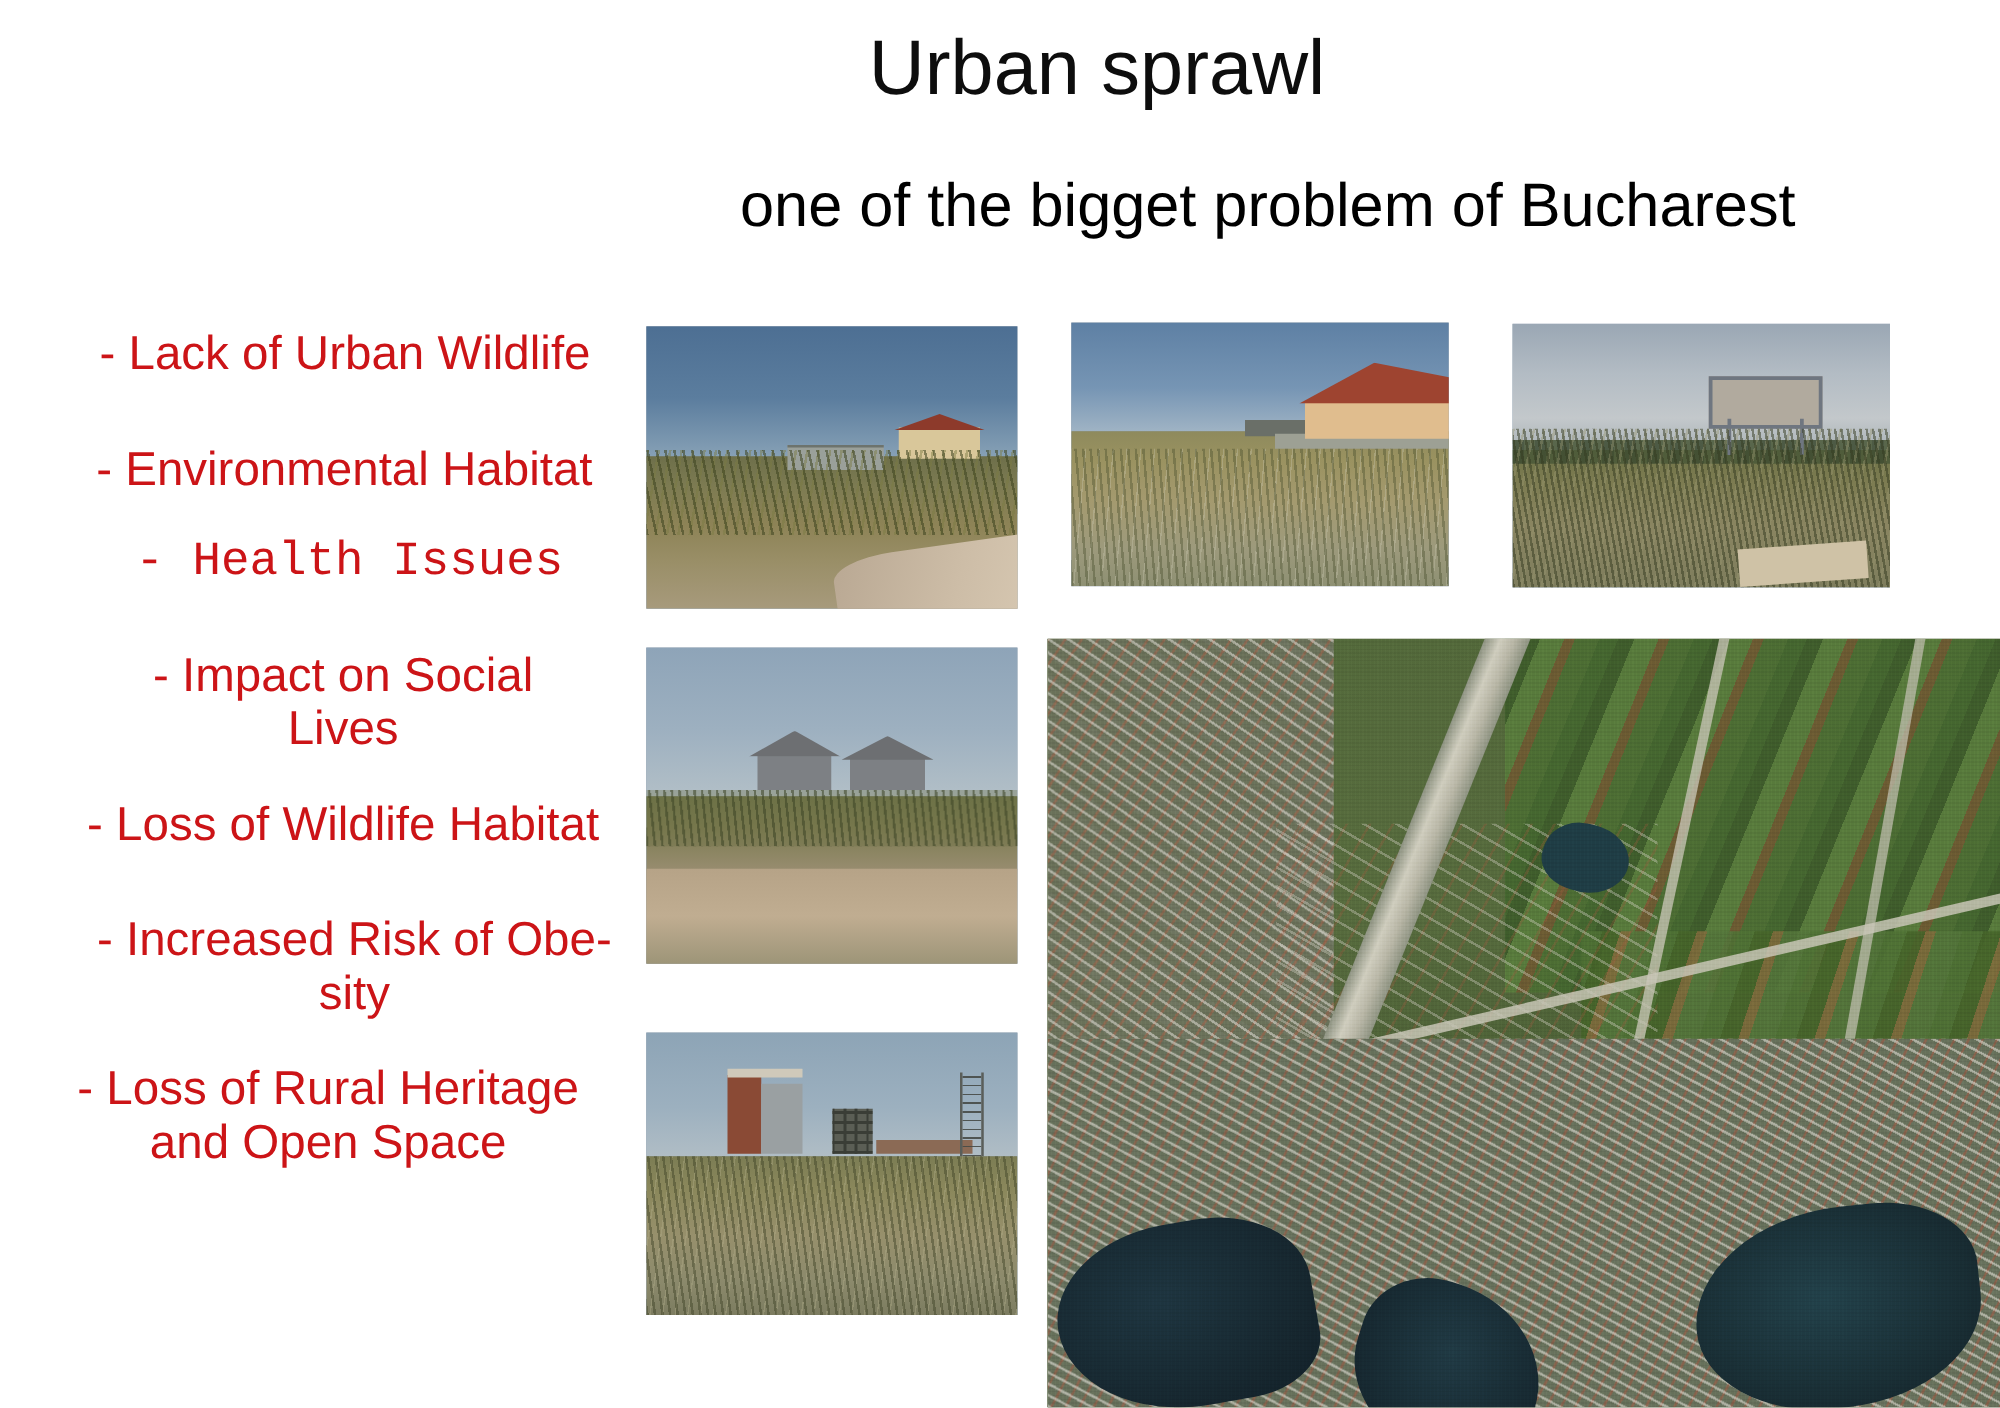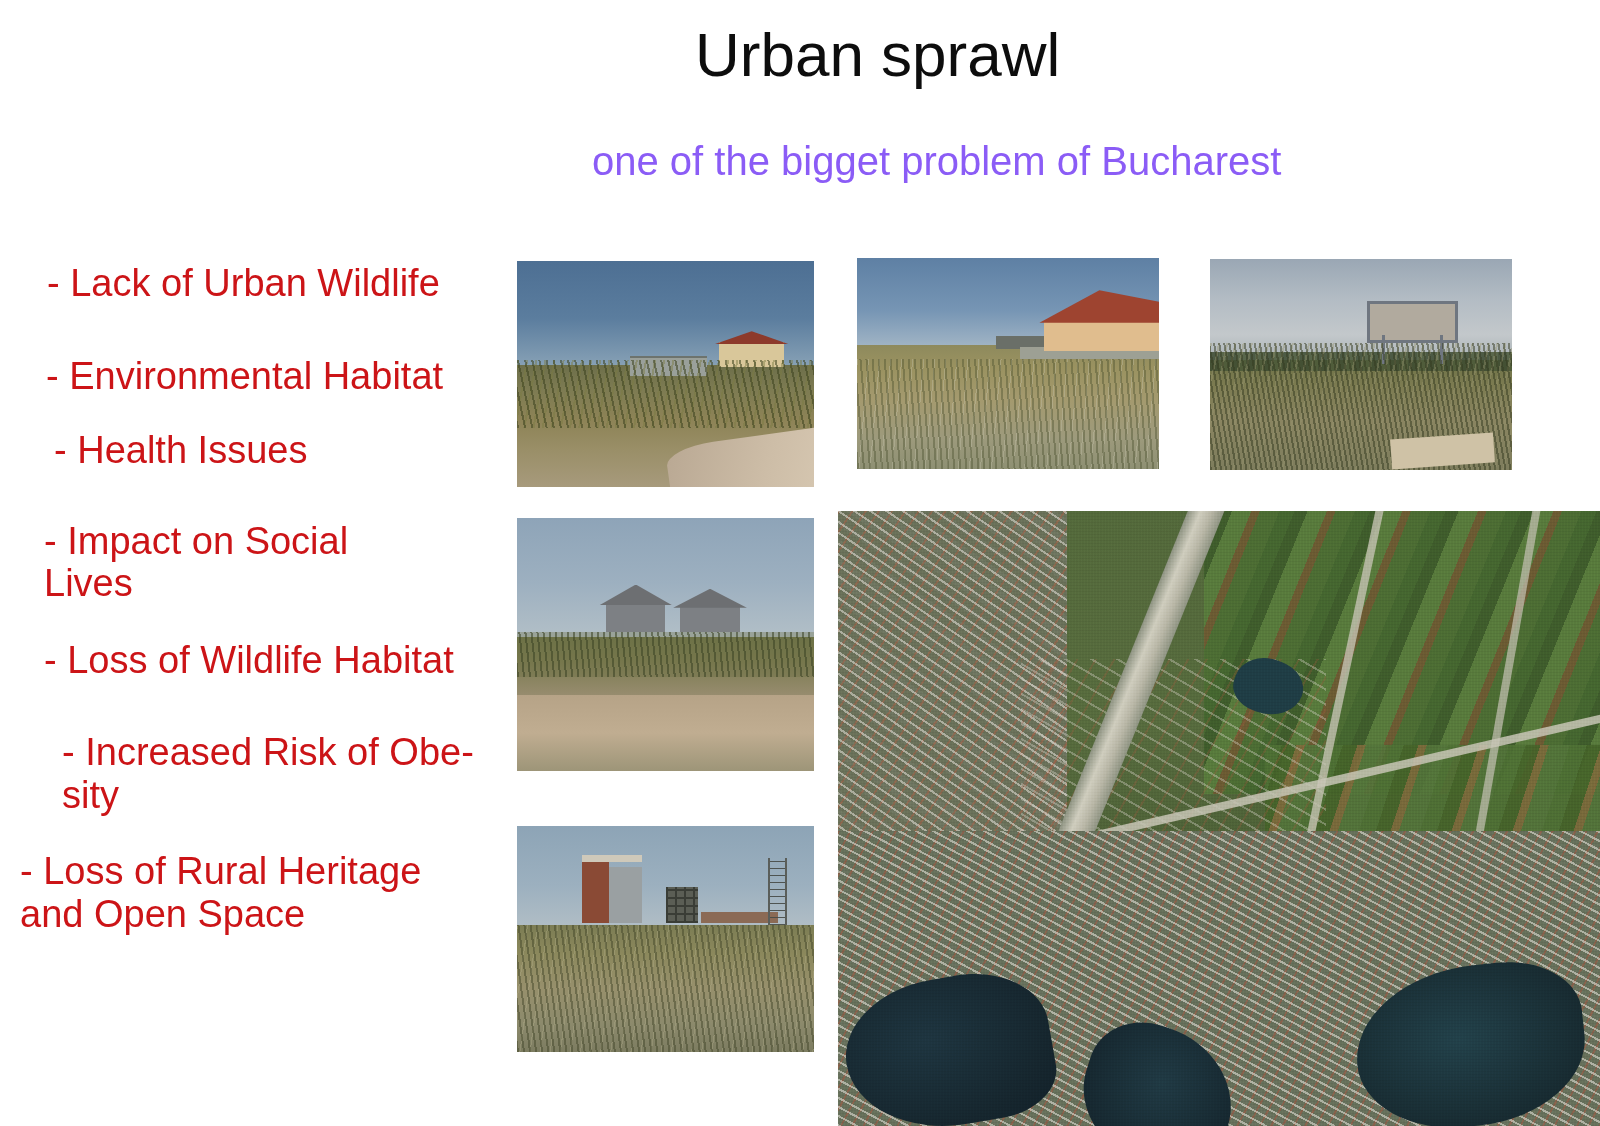--- a/index.html
+++ b/index.html
@@ -4,48 +4,48 @@
 <title>Urban sprawl</title>
 <style>
   html,body{margin:0;padding:0;}
   body{
     width:1600px;height:1126px;
     background:#ffffff;
     font-family:"Liberation Sans", sans-serif;
     overflow:hidden;
     position:relative;
   }
-  #slide{position:absolute;inset:0;background:#fff;}
+  #slide{position:absolute;inset:0;background:#fff;text-align:center;}
 
   
   .title{
     position:absolute;left:695px;top:22px;
     font-size:62px;line-height:1.05;
     color:#0d0d0d;font-weight:400;letter-spacing:0px;
     white-space:nowrap;
   }
   .subtitle{
     position:absolute;left:592px;top:140px;
-    font-size:40px;line-height:1.05;
-    color:#8b5cf6;font-weight:400;
+    font-size:49px;line-height:1.05;
+    color:#000000;font-weight:400;
     white-space:nowrap;
   }
 
   
   .bullets{position:absolute;left:0px;top:262px;width:505px;}
   .bullet{
     color:#CC1417;
     font-size:38px;
     line-height:1.12;
     margin:0 0 22px 0;
     white-space:pre-line;
   }
   .b0{padding-left:47px;margin-bottom:50px;}
   .b1{padding-left:46px;margin-bottom:32px;}
-  .b2{padding-left:54px;margin-bottom:48px;}
+  .b2{padding-left:54px;margin-bottom:48px;font-family:Liberation Mono, monospace;}
   .b3{padding-left:44px;margin-bottom:34px;}
   .b4{padding-left:44px;margin-bottom:50px;}
   .b5{padding-left:62px;margin-bottom:34px;}
   .b6{padding-left:20px;margin-bottom:0px;}
 
   
   .photo{position:absolute;overflow:hidden;background:#8899aa;}
   #photo-field-house        {left:517px;top:261px;width:297px;height:226px;}
   #photo-red-roof-house     {left:857px;top:258px;width:302px;height:211px;}
   #photo-billboard-lot      {left:1210px;top:259px;width:302px;height:211px;}

